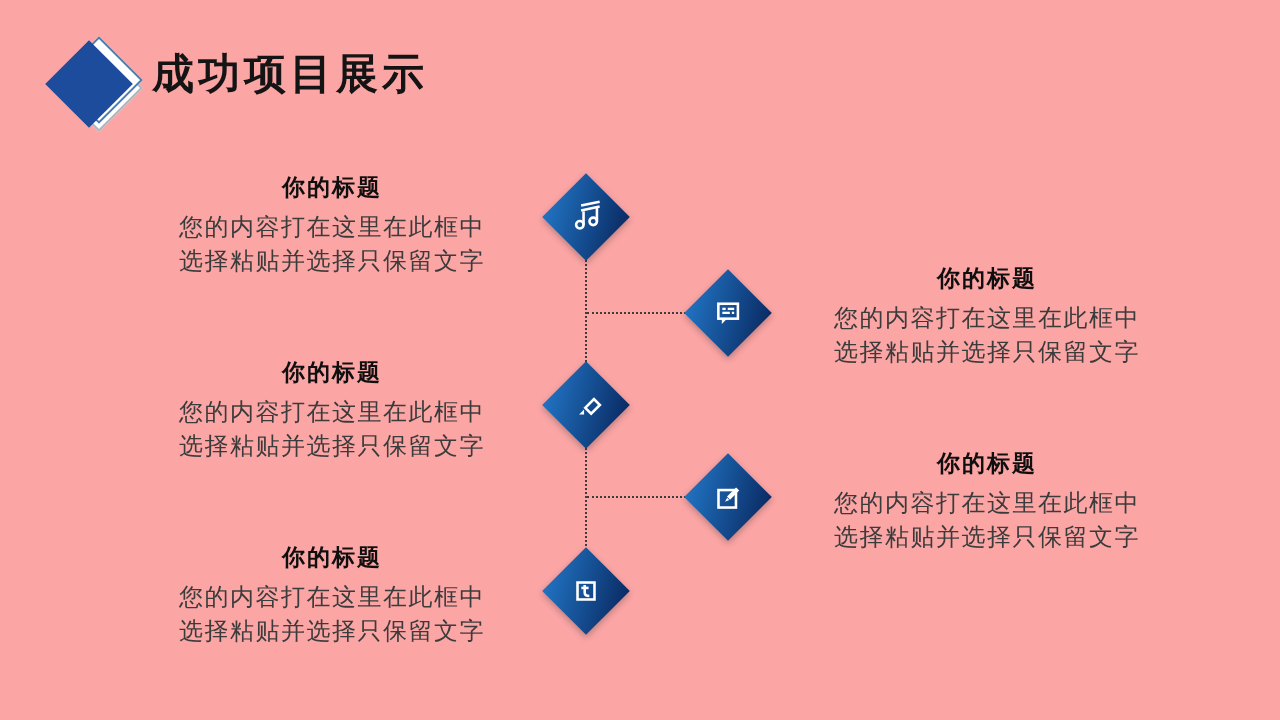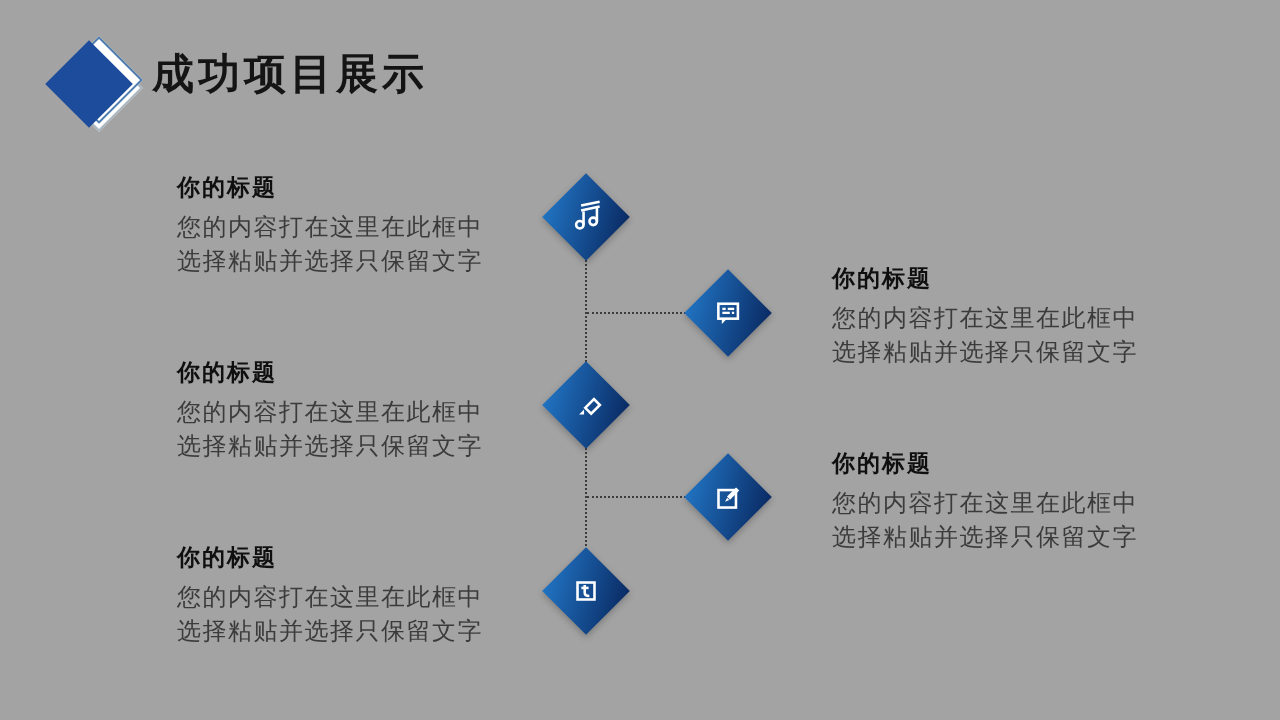--- a/index.html
+++ b/index.html
@@ -17,21 +17,21 @@
   html, body { width: 1280px; height: 720px; }
   body {
     font-family: "Liberation Serif", "DejaVu Serif", serif;
     background: #ffffff;
     overflow: hidden;
   }
   .slide {
     position: relative;
     width: 1280px;
     height: 720px;
-    background: #a3a3a3;
+    background: #fca5a5;
   }
 
   
   .logo {
     position: absolute;
     left: 41px; top: 36px;
     width: 96px; height: 96px;
   }
   .logo .lg {
     position: absolute;
@@ -61,21 +61,21 @@
     font-weight: 600;
     letter-spacing: 4px;
     color: var(--title-color);
     white-space: nowrap;
   }
 
   
   .tblock {
     position: absolute;
     width: 310px;
-    text-align: left;
+    text-align: center;
   }
   .tblock .bheading {
     font-size: 23px;
     font-weight: bold;
     color: var(--heading-color);
     letter-spacing: 2px;
     margin-bottom: 7px;
   }
   .tblock .bline {
     font-size: 24px;

